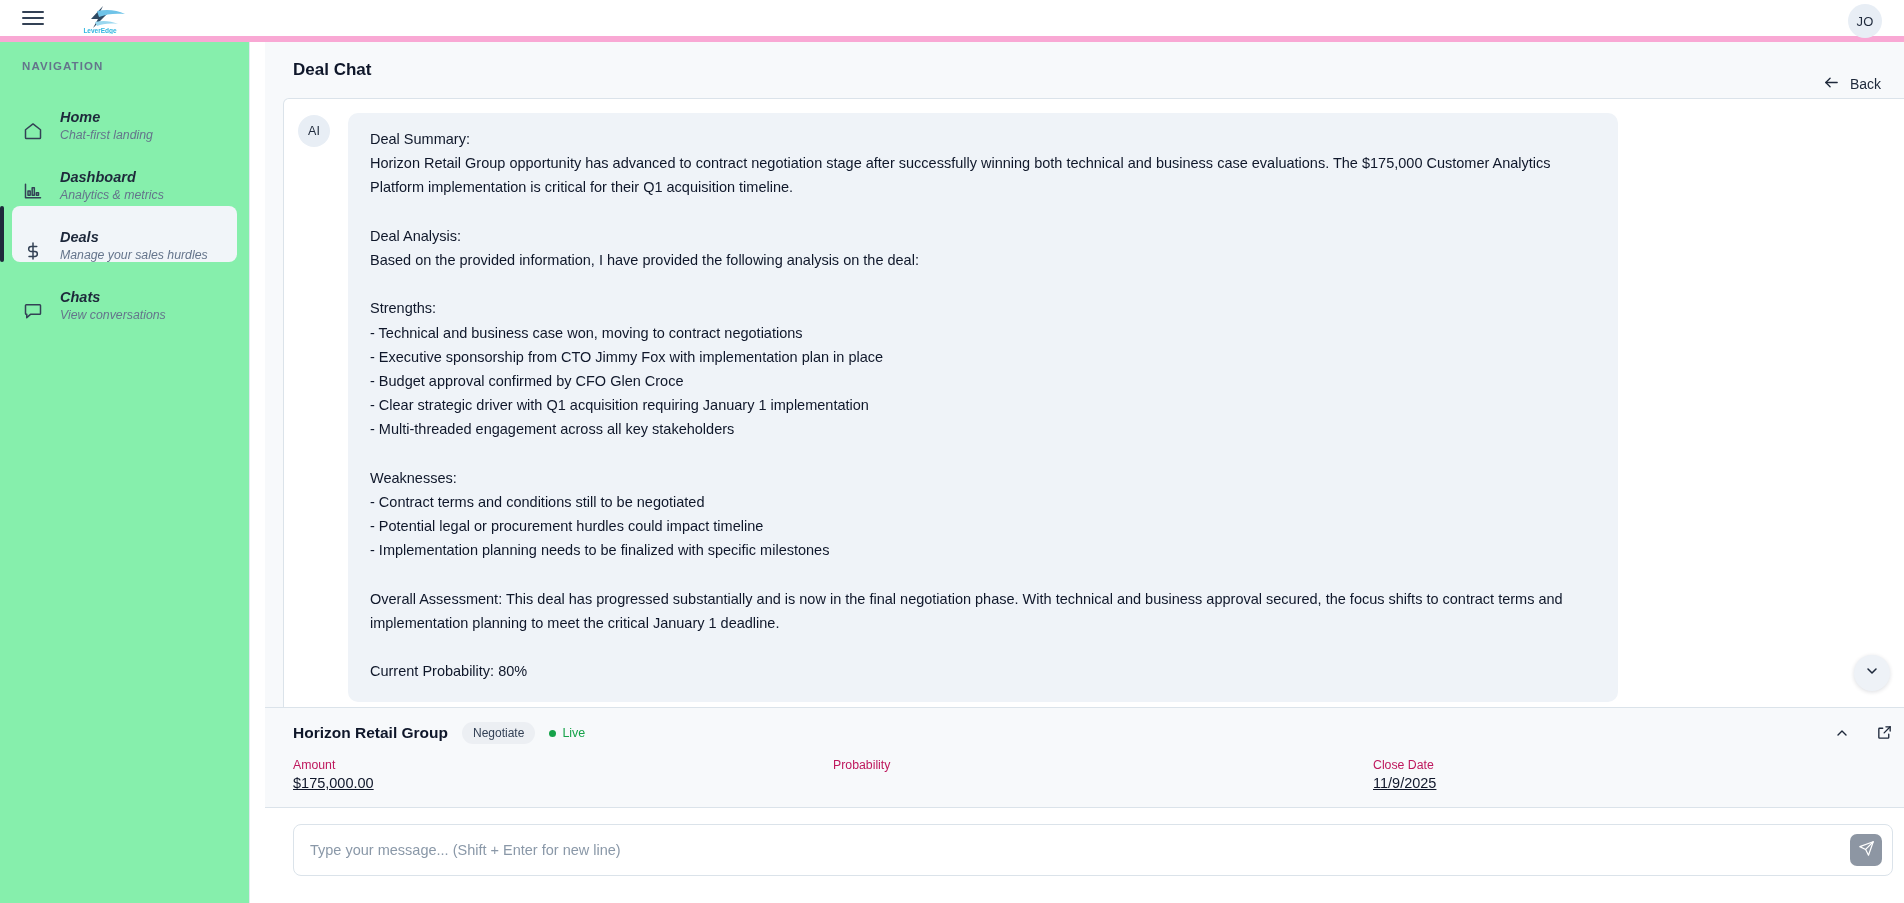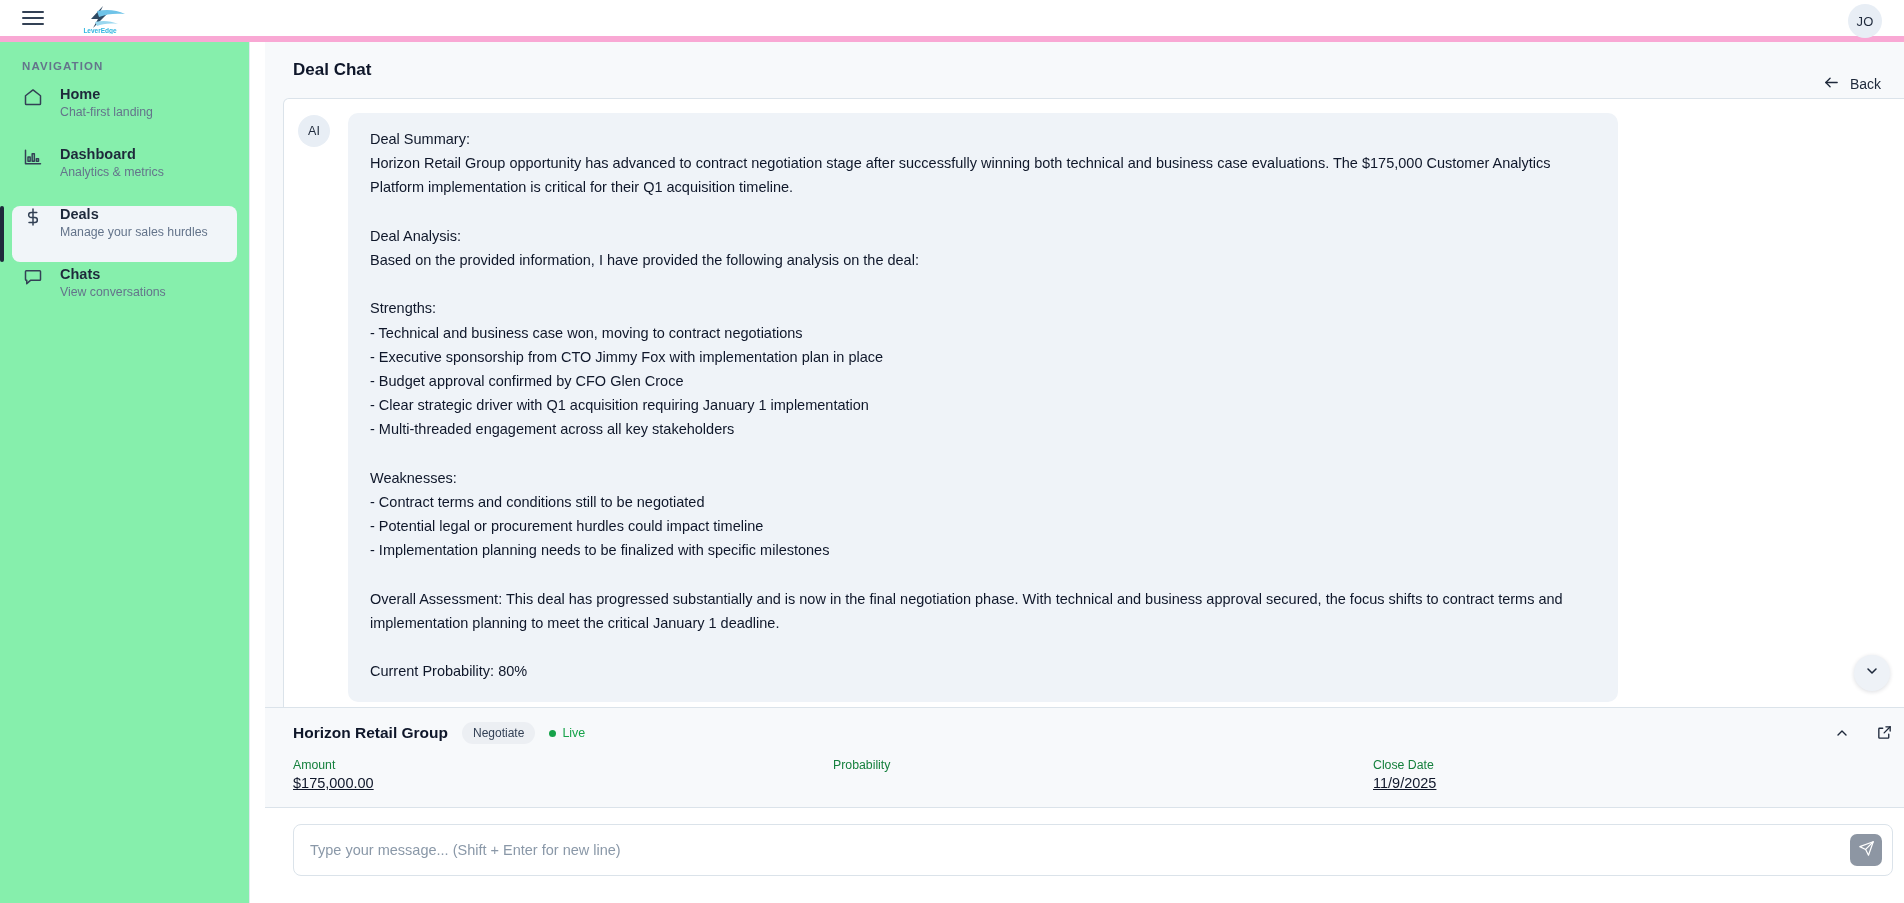--- a/index.html
+++ b/index.html
@@ -64,28 +64,29 @@
   }
   .nav-heading {
     font-size: 11.5px;
     font-weight: bold;
     letter-spacing: 1.1px;
     color: #64748b;
     padding: 0 0 14px 22px;
   }
   .nav-item {
     display: flex;
-    align-items: flex-start;
+    align-items: flex-end;
     gap: 16px;
     height: 56px;
     margin: 0 12px 4px 12px;
     padding-left: 10px;
     border-radius: 8px;
     cursor: pointer;
     position: relative;
+    font-style: italic;
   }
   .nav-item .nav-icon {
     width: 22px; height: 22px;
     display: flex; align-items: center; justify-content: center;
     color: #334155;
     flex: 0 0 auto;
   }
   .nav-text { display: flex; flex-direction: column; gap: 2px; }
   .nav-title { font-size: 14.5px; font-weight: bold; color: #1e293b; line-height: 1.15; }
   .nav-sub { font-size: 12.3px; color: #64748b; line-height: 1.15; }
@@ -215,21 +216,21 @@
   }
   .icon-btn { cursor: pointer; display: flex; align-items: center; justify-content: center; color: #1e293b; }
 
   .deal-metrics {
     display: flex;
     margin-top: 14px;
   }
   .metric { display: flex; flex-direction: column; gap: 3px; }
   .metric:nth-child(1) { width: 540px; }
   .metric:nth-child(2) { width: 540px; }
-  .metric-label { font-size: 12.3px; color: #15803d; }
+  .metric-label { font-size: 12.3px; color: #be185d; }
   .metric-value { font-size: 14.5px; color: #0f172a; text-decoration: underline; }
 
   
   .composer {
     flex: 0 0 auto;
     background: #ffffff;
     border-top: 1px solid #dbe3ea;
     padding: 16px 26px 22px 28px;
     position: relative;
     height: 96px;

